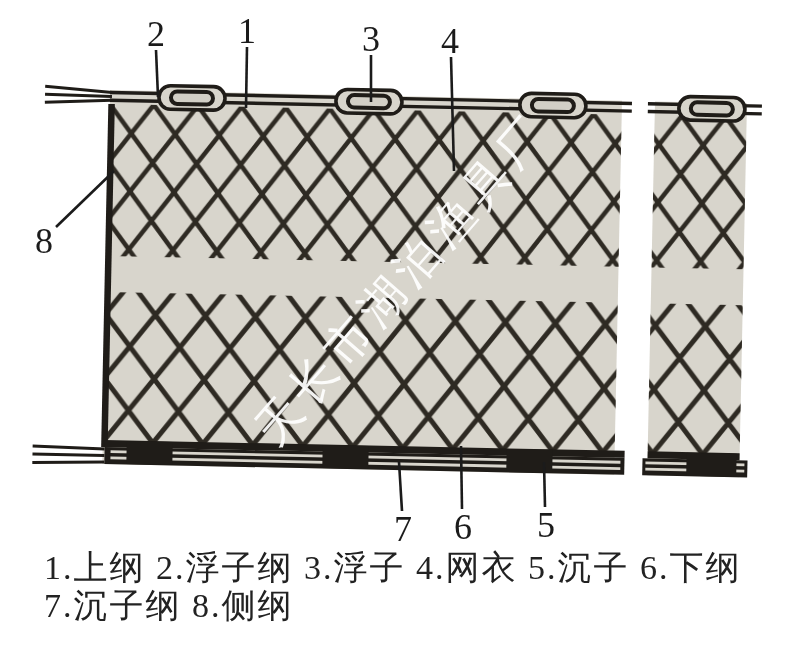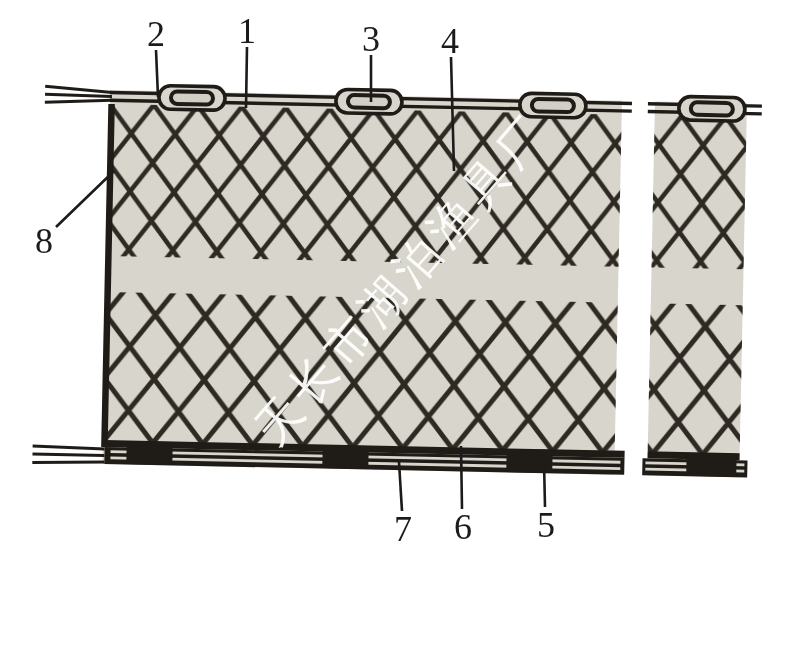--- a/index.html
+++ b/index.html
@@ -149,14 +149,18 @@
         <text class="callout-num" x="371" y="51">3</text>
         <text class="callout-num" x="450" y="53">4</text>
         <text class="callout-num" x="44" y="253">8</text>
         <text class="callout-num" x="403" y="541">7</text>
         <text class="callout-num" x="463" y="539">6</text>
         <text class="callout-num" x="546" y="537">5</text>
       </g>
     </svg>
   </div>
 
+  <div class="caption">
+    <div>1.上纲 2.浮子纲 3.浮子 4.网衣 5.沉子 6.下纲</div>
+    <div>7.沉子纲 8.侧纲</div>
+  </div>
 
 </div>
 
 </body></html>

